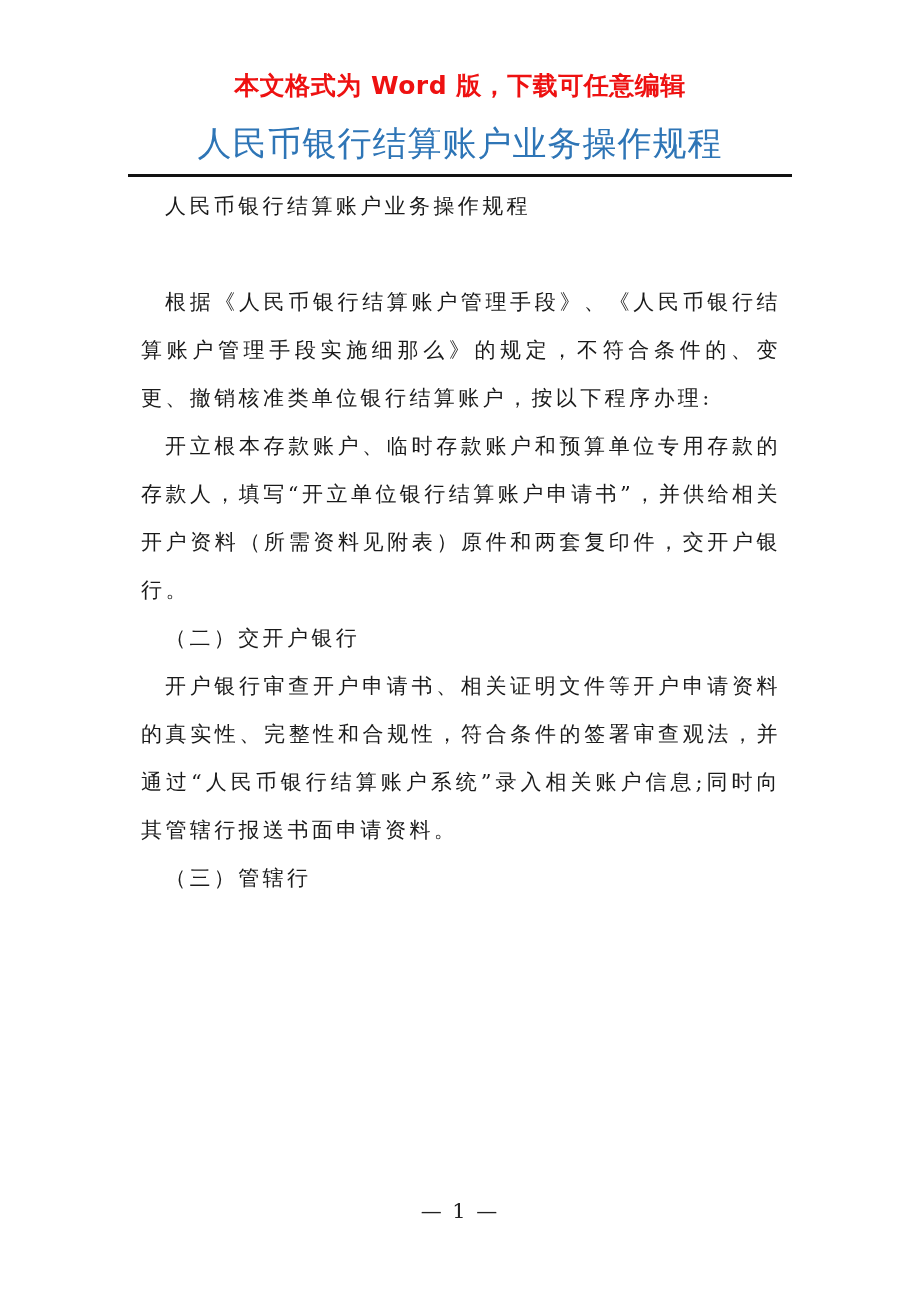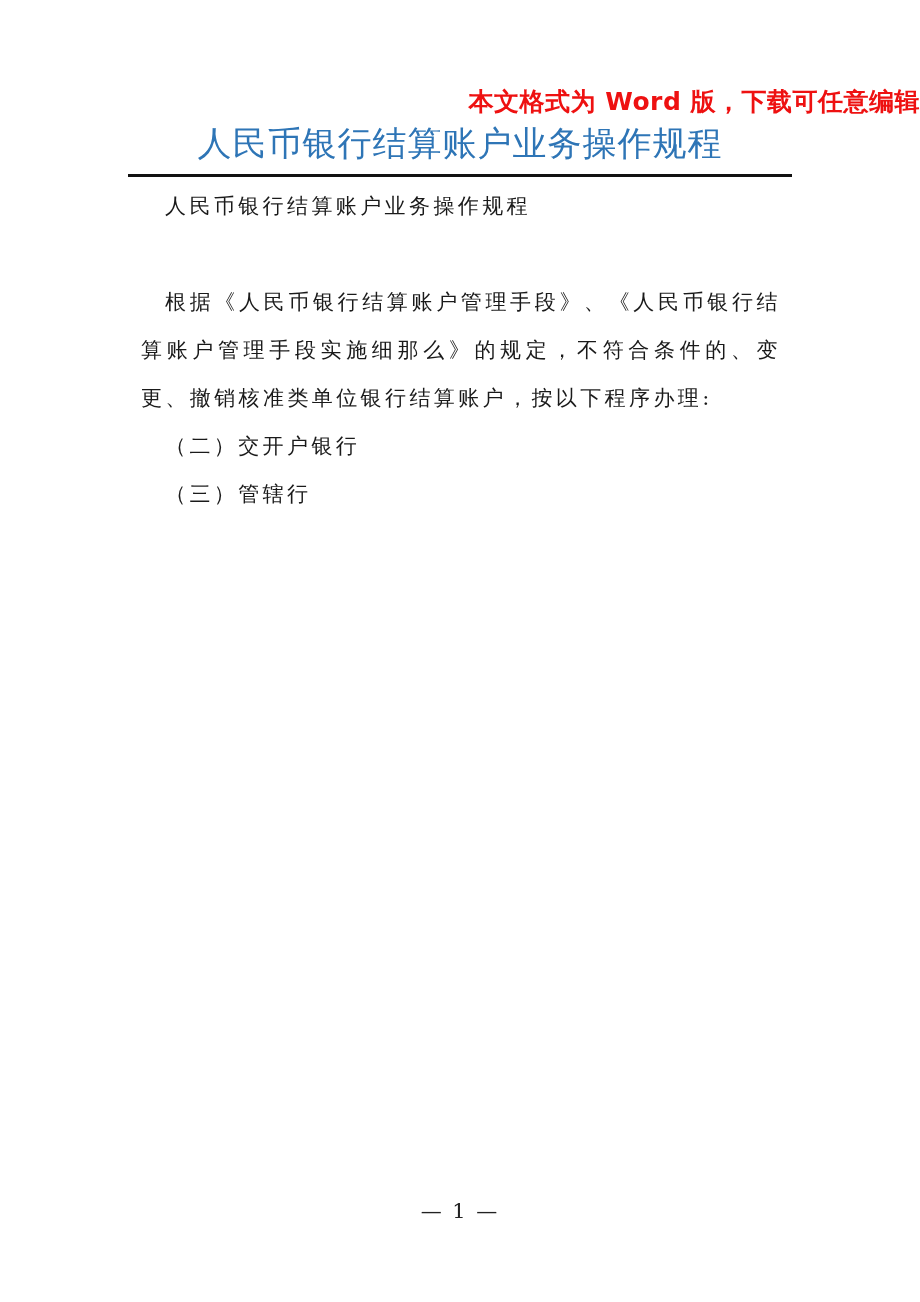--- a/index.html
+++ b/index.html
@@ -18,28 +18,27 @@
     .page {
       position: absolute;
       left: 0; top: 0;
       width: 920px;
       height: 1302px;
     }
     .banner {
       position: absolute;
       left: 0; right: 0;
       top: 68px;
-      text-align: right;
+      text-align: center;
       font-family: "DejaVu Sans", "Liberation Sans", sans-serif;
       font-weight: bold;
       font-size: 25px;
       letter-spacing: 0.5px;
       color: #ee1111;
       line-height: 36px;
-      margin-top: 16px;
     }
     .doc-title {
       position: absolute;
       left: 0; right: 0;
       top: 120px;
       text-align: center;
       font-family: "DejaVu Sans", "Liberation Sans", sans-serif;
       font-size: 34px;
       color: #2e75b6;
       line-height: 46px;
@@ -89,19 +88,21 @@
   <div class="banner">本文格式为 Word 版，下载可任意编辑</div>
 
   <div class="doc-title">人民币银行结算账户业务操作规程</div>
 
   <div class="header-rule"></div>
 
   <div class="body-text">
     <p class="indent">人民币银行结算账户业务操作规程</p>
     <div class="spacer"></div>
     <p class="indent">根据《人民币银行结算账户管理手段》、《人民币银行结算账户管理手段实施细那么》的规定，不符合条件的、变更、撤销核准类单位银行结算账户，按以下程序办理:</p>
+    <p class="indent">开立根本存款账户、临时存款账户和预算单位专用存款的存款人，填写“开立单位银行结算账户申请书”，并供给相关开户资料（所需资料见附表）原件和两套复印件，交开户银行。</p>
     <p class="indent">（二）交开户银行</p>
+    <p class="indent">开户银行审查开户申请书、相关证明文件等开户申请资料的真实性、完整性和合规性，符合条件的签署审查观法，并通过“人民币银行结算账户系统”录入相关账户信息;同时向其管辖行报送书面申请资料。</p>
     <p class="indent">（三）管辖行</p>
   </div>
 
   <div class="page-number">— 1 —</div>
 
 </div>
 
 </body></html>

